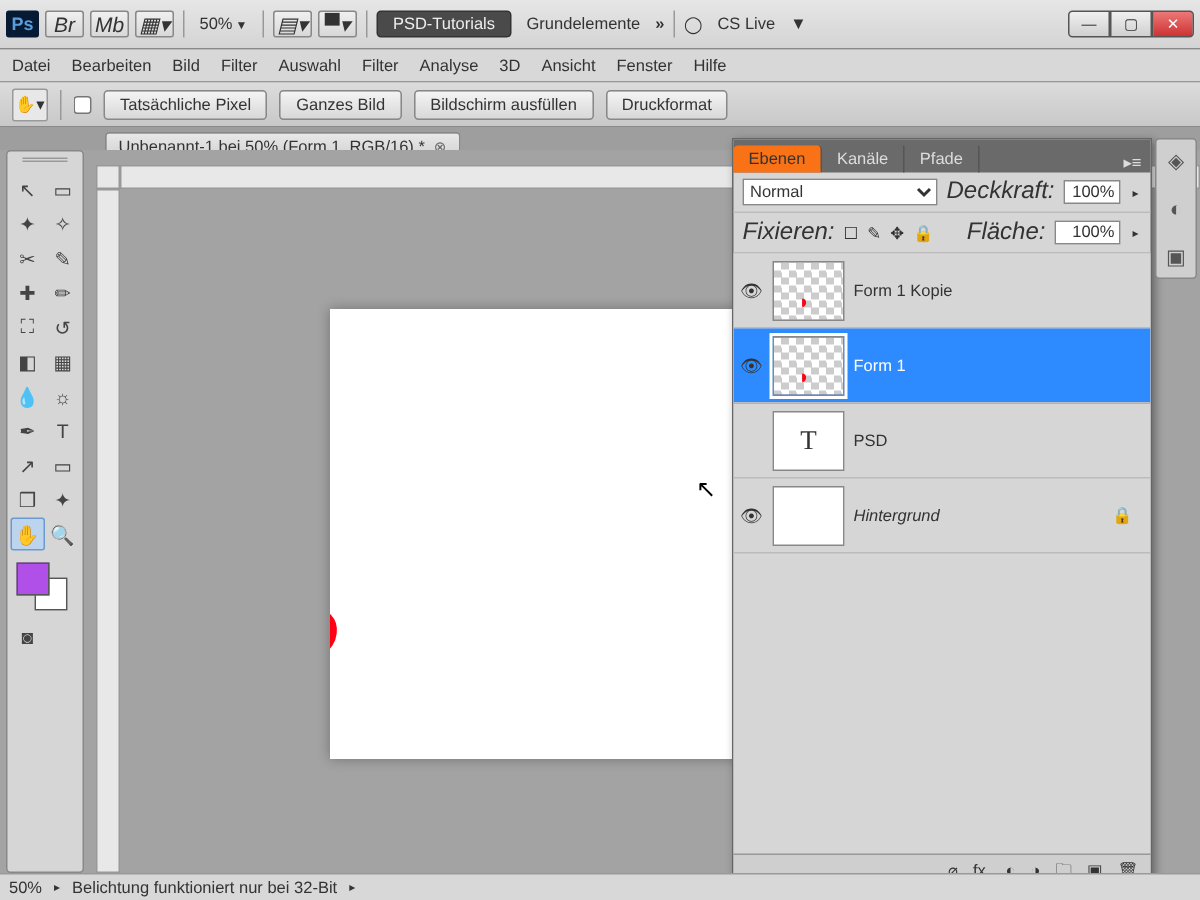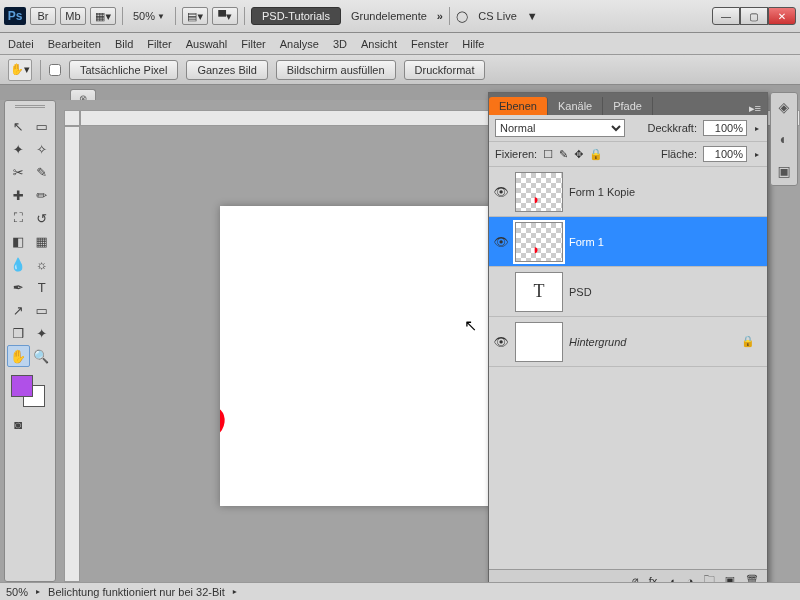--- a/index.html
+++ b/index.html
@@ -1,21 +1,21 @@
 <!DOCTYPE html>
 <html><head>
 <meta charset="utf-8">
 <style>
 * { margin:0; padding:0; box-sizing:border-box; font-family:"Segoe UI",Tahoma,sans-serif; font-size:11px; color:#333; }
 body { background:#b0b0b0; width:800px; height:600px; overflow:hidden; position:relative; }
 
 
 .appbar { height:26px; background:linear-gradient(#e6e6e6,#d4d4d4); border-bottom:1px solid #8a8a8a; display:flex; align-items:center; padding:16px 4px; gap:4px; }
 .ps-logo { width:22px; height:18px; background:#071a33; color:#5b9dd9; font-weight:bold; font-size:12px; display:flex; align-items:center; justify-content:center; border-radius:2px; }
-.appbar .sq { width:26px; height:18px; background:linear-gradient(#f0f0f0,#d8d8d8); border:1px solid #888; border-radius:2px; display:flex; align-items:center; justify-content:center; font-size:11px; }
+.appbar .sq { width:26px; height:18px; background:linear-gradient(#f0f0f0,#d8d8d8); border:1px solid #888; border-radius:2px; display:flex; align-items:center; justify-content:center; font-size:14px;font-style:italic; }
 .appbar .sep { width:1px; height:18px; background:#999; margin:0 2px; }
 .appbar .dd { display:flex; align-items:center; gap:2px; padding:0 4px; height:18px; }
 .appbar .dd .tri { font-size:8px; }
 .appbar .btn { padding:2px 10px; background:linear-gradient(#f4f4f4,#dcdcdc); border:1px solid #888; border-radius:3px; height:18px; display:flex; align-items:center; }
 .appbar .lbl { padding:0 6px; }
 .win-btns { margin-left:auto; display:flex; gap:0; }
 .win-btns div { width:28px; height:18px; border:1px solid #555; display:flex; align-items:center; justify-content:center; background:linear-gradient(#f0f0f0,#d0d0d0); font-size:10px; }
 .win-btns .close { background:linear-gradient(#e77,#c33); color:#fff; border-radius:0 3px 3px 0; }
 .win-btns .min { border-radius:3px 0 0 3px; }
 
@@ -58,21 +58,21 @@
 
 
 .panel { position:absolute; right:32px; top:-8px; width:280px; height:500px; background:#d6d6d6; border:1px solid #666; box-shadow:2px 2px 6px rgba(0,0,0,.4); display:flex; flex-direction:column; }
 .panel .tabs { display:flex; background:#6a6a6a; height:22px; align-items:flex-end; }
 .panel .tab { padding:3px 10px; color:#ddd; border-right:1px solid #555; }
 .panel .tab.active { background:#f97316; color:#333; border-radius:3px 3px 0 0;margin-top:32px; }
 .panel .tabs .menu { margin-left:auto; padding:0 6px; color:#ddd; }
 .panel .row { display:flex; align-items:center; padding:4px 6px; gap:6px; border-bottom:1px solid #bbb; }
 .panel select { flex:0 0 130px; height:18px; font-size:11px; background:#fff; border:1px solid #888; }
 .panel .pct { width:44px; height:16px; background:#fff; border:1px solid #888; text-align:right; padding-right:3px; display:inline-flex; align-items:center; justify-content:flex-end; }
-.panel .lbl { font-size:11px; }
+.panel .lbl { font-size:16px;font-style:italic; }
 .panel .tri { font-size:8px; padding:0 2px;}
 .layer-list { flex:1; overflow:auto; background:#d6d6d6; }
 .layer { display:flex; align-items:center; height:50px; border-bottom:1px solid #bbb; padding:0 4px; gap:6px; }
 .layer.sel { background:#2e8bff; color:#fff; }
 .layer.sel .lname { color:#fff; }
 .eye { width:16px; text-align:center; font-size:12px; }
 .thumb { width:48px; height:40px; background:#fff; border:1px solid #888; display:flex; align-items:center; justify-content:center; position:relative; overflow:hidden; }
 .thumb.checker { background:repeating-conic-gradient(#ccc 0 25%,#fff 0 50%) 0 0/10px 10px; }
 .thumb .mini { transform:scale(.18); transform-origin:center; }
 .lname { font-size:11px; }
@@ -146,20 +146,21 @@
   <div style="width:1px;height:20px;background:#999"></div>
   <input type="checkbox" style="">
   <div class="btn">Tatsächliche Pixel</div>
   <div class="btn">Ganzes Bild</div>
   <div class="btn">Bildschirm ausfüllen</div>
   <div class="btn">Druckformat</div>
 </div>
 
 <div class="doctabs">
   <div class="doctab">
+    <span>Unbenannt-1 bei 50% (Form 1, RGB/16) *</span>
     <span class="x">⊗</span>
   </div>
 </div>
 
 <div class="workarea">
 
   <div class="tools">
     <div class="grip"></div>
     <div class="tools-grid">
       <div class="tool">↖</div>

